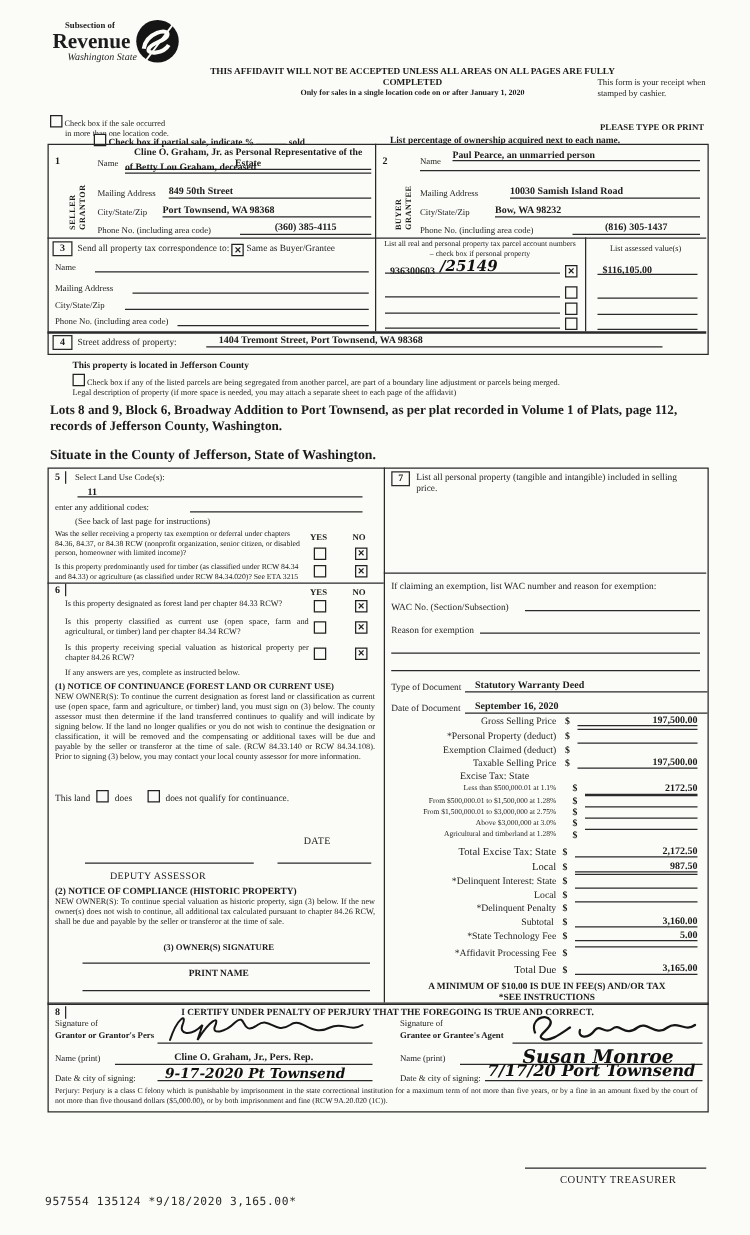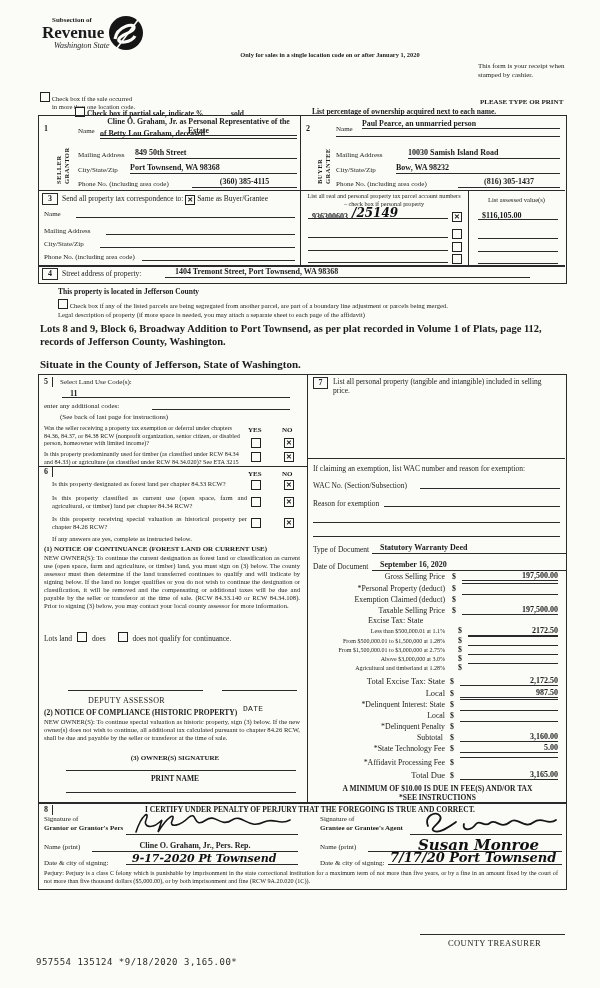--- a/index.html
+++ b/index.html
@@ -43,20 +43,21 @@
     <div class="b" style="font-size:17px;line-height:16px;">Revenue</div>
     <div class="i t8" style="margin-left:12px;">Washington State</div>
   </div>
   <svg class="abs" style="left:105px;top:12px;" width="42" height="42" viewBox="0 0 42 42">
     <circle cx="21" cy="21" r="17" fill="#151515"></circle>
     <path d="M10,27 C12,14 30,10 29,16 C28,21 16,22 14,27 C12,32 26,31 30,24" stroke="#fbfbf8" stroke-width="3.2" fill="none"></path>
     <path d="M33,8 L12,36" stroke="#fbfbf8" stroke-width="1.6"></path>
   </svg>
 
   <div class="abs ctr" style="left:150px;top:50px;width:360px;">
+    <div class="b" style="font-size:7.4px;margin-top:2px;">THIS AFFIDAVIT WILL NOT BE ACCEPTED UNLESS ALL AREAS ON ALL PAGES ARE FULLY COMPLETED</div>
     <div class="b" style="font-size:6.4px;margin-top:1px;">Only for sales in a single location code on or after January 1, 2020</div>
   </div>
 
   <div class="abs t7" style="left:478px;top:62px;width:90px;">This form is your receipt when stamped by cashier.</div>
   <div class="abs b t7" style="left:480px;top:98px;">PLEASE TYPE OR PRINT</div>
 
   <div class="abs t65" style="left:40px;top:92px;width:130px;">
     <span class="cb"></span>
     <span>Check box if the sale occurred</span><br>
     <span style="margin-left:12px;">in more than one location code.</span>
@@ -199,31 +200,31 @@
   <div class="abs t65" style="left:52px;top:515px;width:195px;text-align:justify;">Is this property receiving special valuation as historical property per chapter 84.26 RCW?</div>
   <span class="cb abs" style="left:251px;top:518px;"></span>
   <span class="cb abs" style="left:284px;top:518px;">✕</span>
 
   <div class="abs t65" style="left:52px;top:535px;">If any answers are yes, complete as instructed below.</div>
 
   <div class="abs b t7" style="left:44px;top:545px;width:255px;">(1) NOTICE OF CONTINUANCE (FOREST LAND OR CURRENT USE)</div>
   <div class="abs t65" style="left:44px;top:554px;width:256px;text-align:justify;">NEW OWNER(S): To continue the current designation as forest land or classification as current use (open space, farm and agriculture, or timber) land, you must sign on (3) below.  The county assessor must then determine if the land transferred continues to qualify and will indicate by signing below.  If the land no longer qualifies or you do not wish to continue the designation or classification, it will be removed and the compensating or additional taxes will be due and payable by the seller or transferor at the time of sale.  (RCW 84.33.140 or RCW 84.34.108).  Prior to signing (3) below, you may contact your local county assessor for more information.</div>
 
   <div class="abs t75" style="left:44px;top:632px;">
-    <span>Lots land</span>
+    <span>This land</span>
     <span class="cb" style="margin:0 3px;"></span>
     <span>does</span>
     <span class="cb" style="margin:0 3px 0 10px;"></span>
     <span>does not qualify for continuance.</span>
   </div>
 
   <div class="fld" style="left:68px;top:690px;width:135px;"></div>
   <div class="fld" style="left:222px;top:690px;width:75px;"></div>
   <div class="abs t8" style="left:88px;top:696px;letter-spacing:.3px;">DEPUTY ASSESSOR</div>
-  <div class="abs t8" style="left:243px;top:704px;letter-spacing:.3px;font-family:Liberation Mono, monospace;">DATE</div>
+  <div class="abs t8" style="left:243px;top:668px;letter-spacing:.3px;">DATE</div>
 
   <div class="abs b t75" style="left:44px;top:708px;width:255px;">(2) NOTICE OF COMPLIANCE (HISTORIC PROPERTY)</div>
   <div class="abs t65" style="left:44px;top:718px;width:256px;text-align:justify;">NEW OWNER(S):  To continue special valuation as historic property, sign (3) below.  If the new owner(s) does not wish to continue, all additional tax calculated pursuant to chapter 84.26 RCW, shall be due and payable by the seller or transferor at the time of sale.</div>
 
   <div class="abs b t7 ctr" style="left:70px;top:754px;width:210px;">(3)  OWNER(S) SIGNATURE</div>
   <div class="fld" style="left:66px;top:770px;width:230px;"></div>
   <div class="abs b t75 ctr" style="left:70px;top:774px;width:210px;">PRINT NAME</div>
   <div class="fld" style="left:66px;top:792px;width:230px;"></div>
 
   <div class="abs b t8 ctr" style="left:313px;top:377px;width:13px;border:1px solid #2a2a2a;">7</div>

